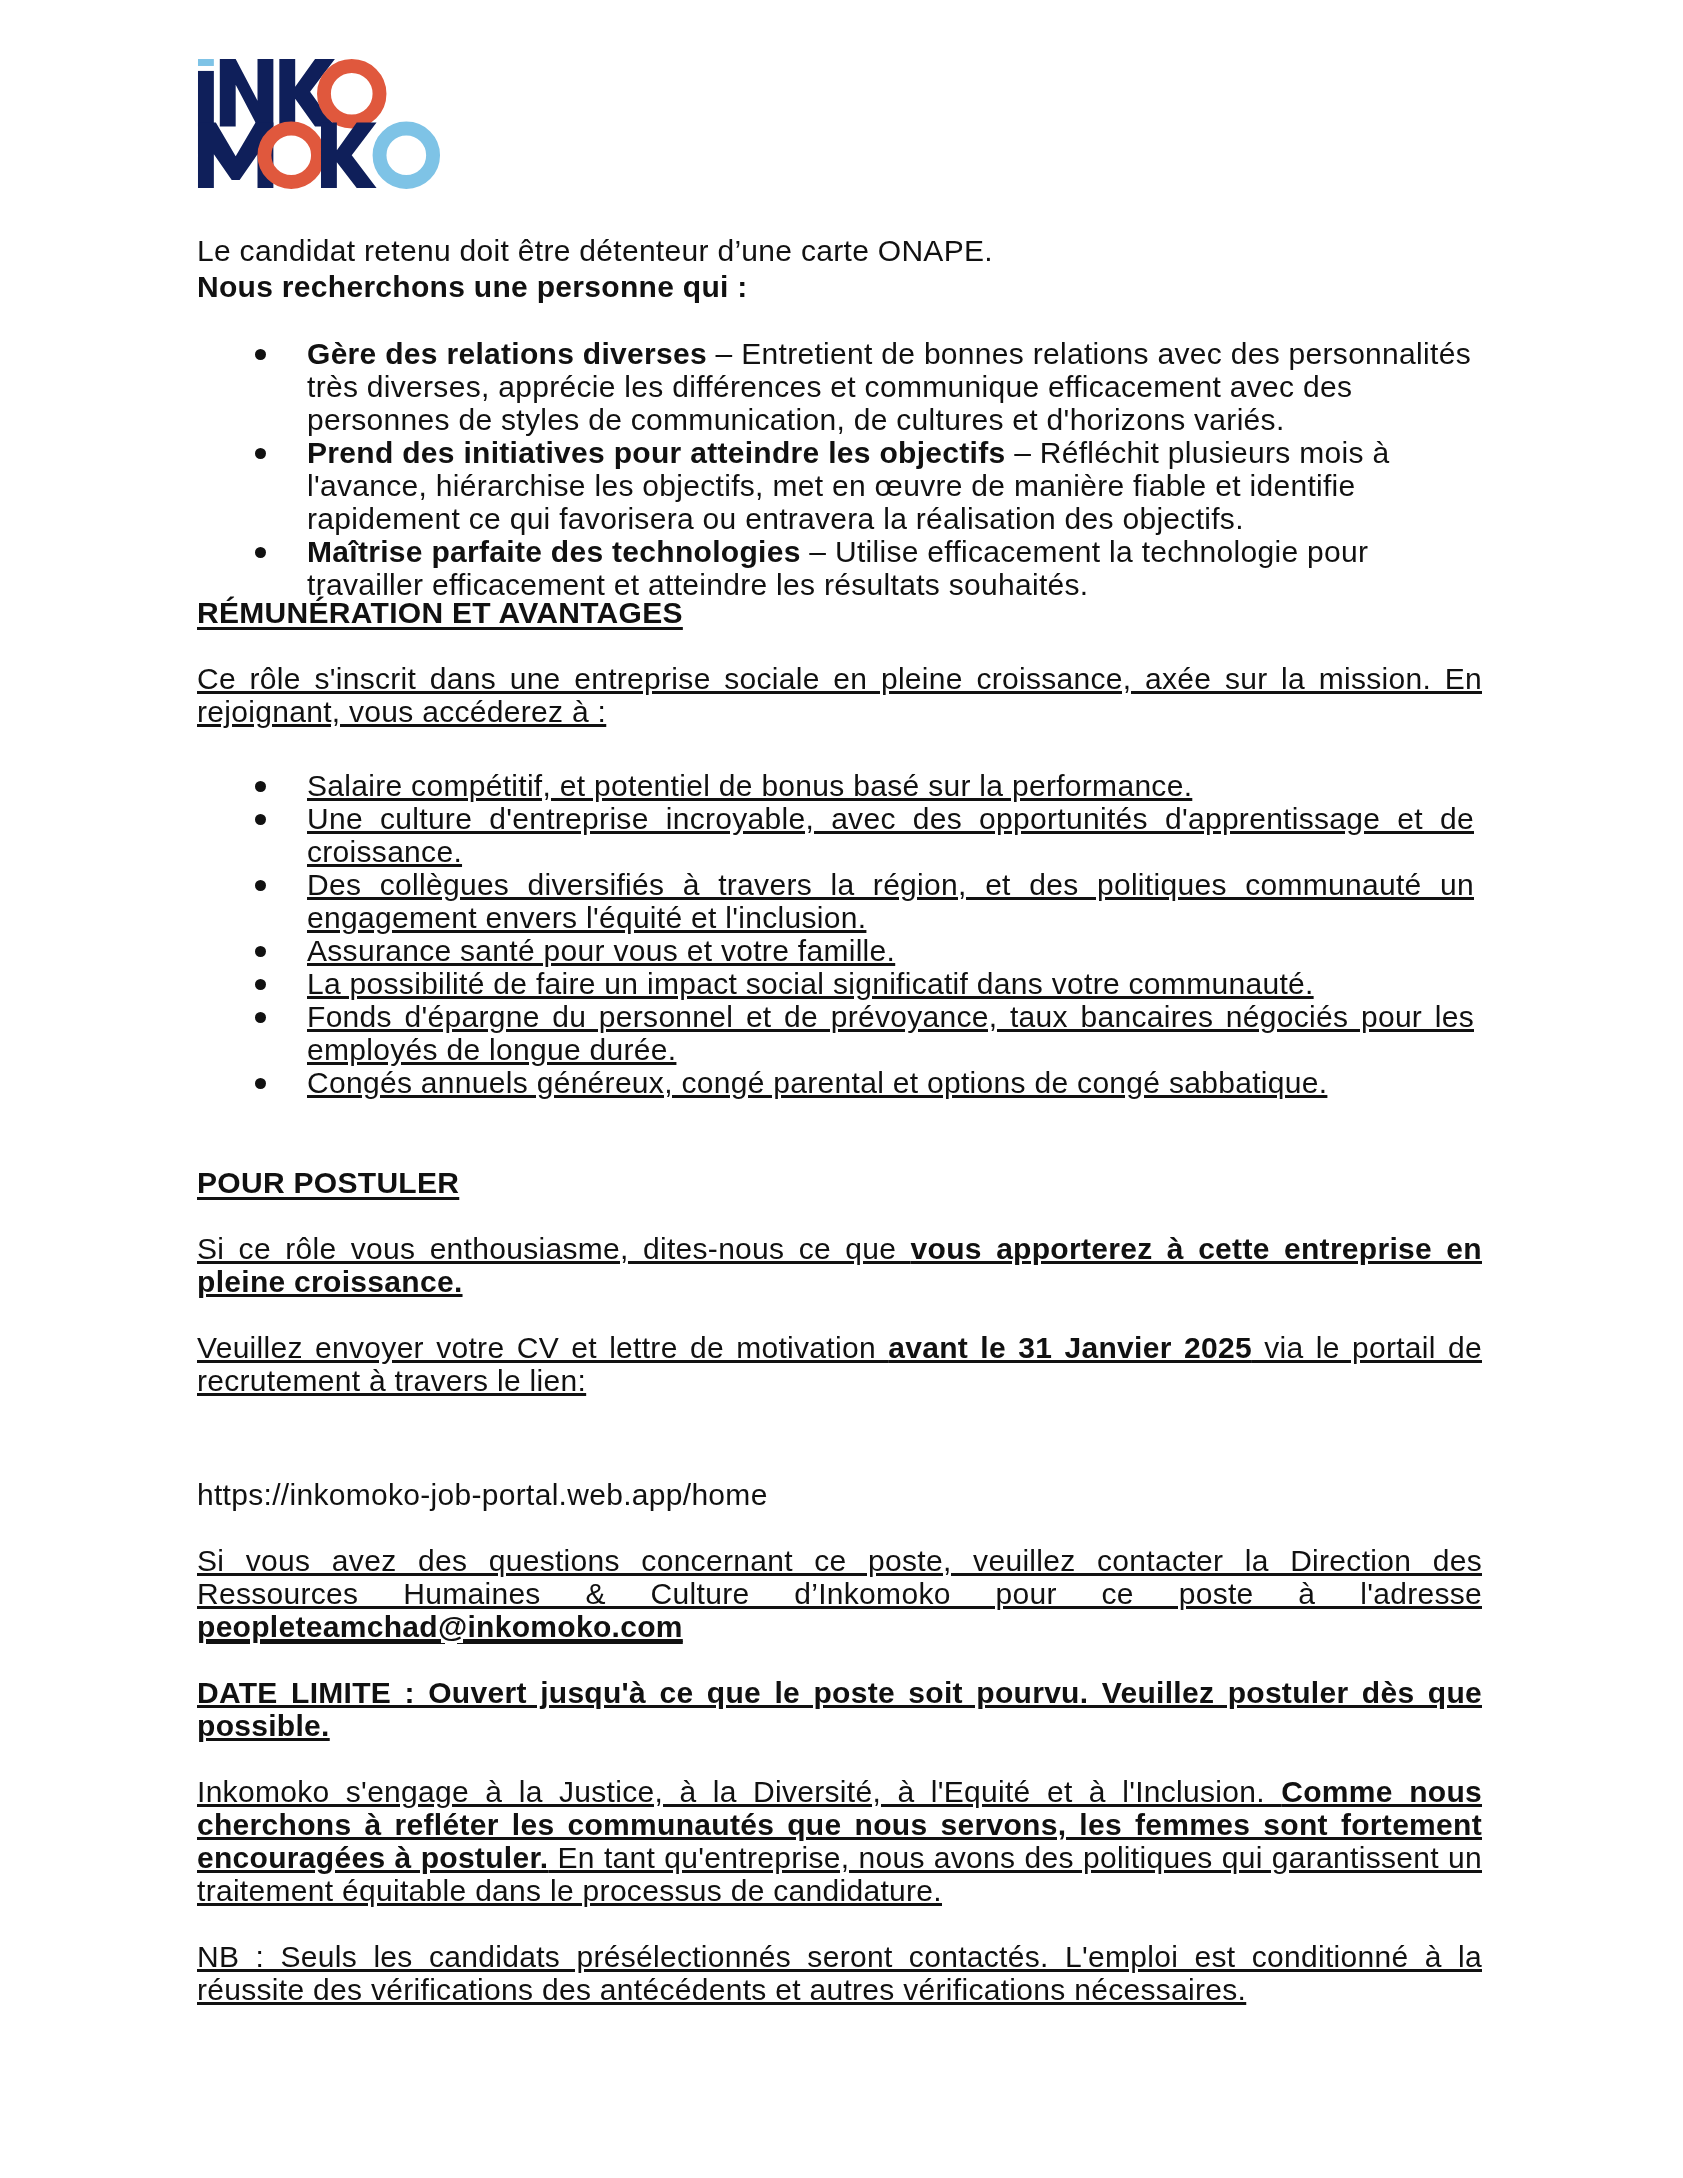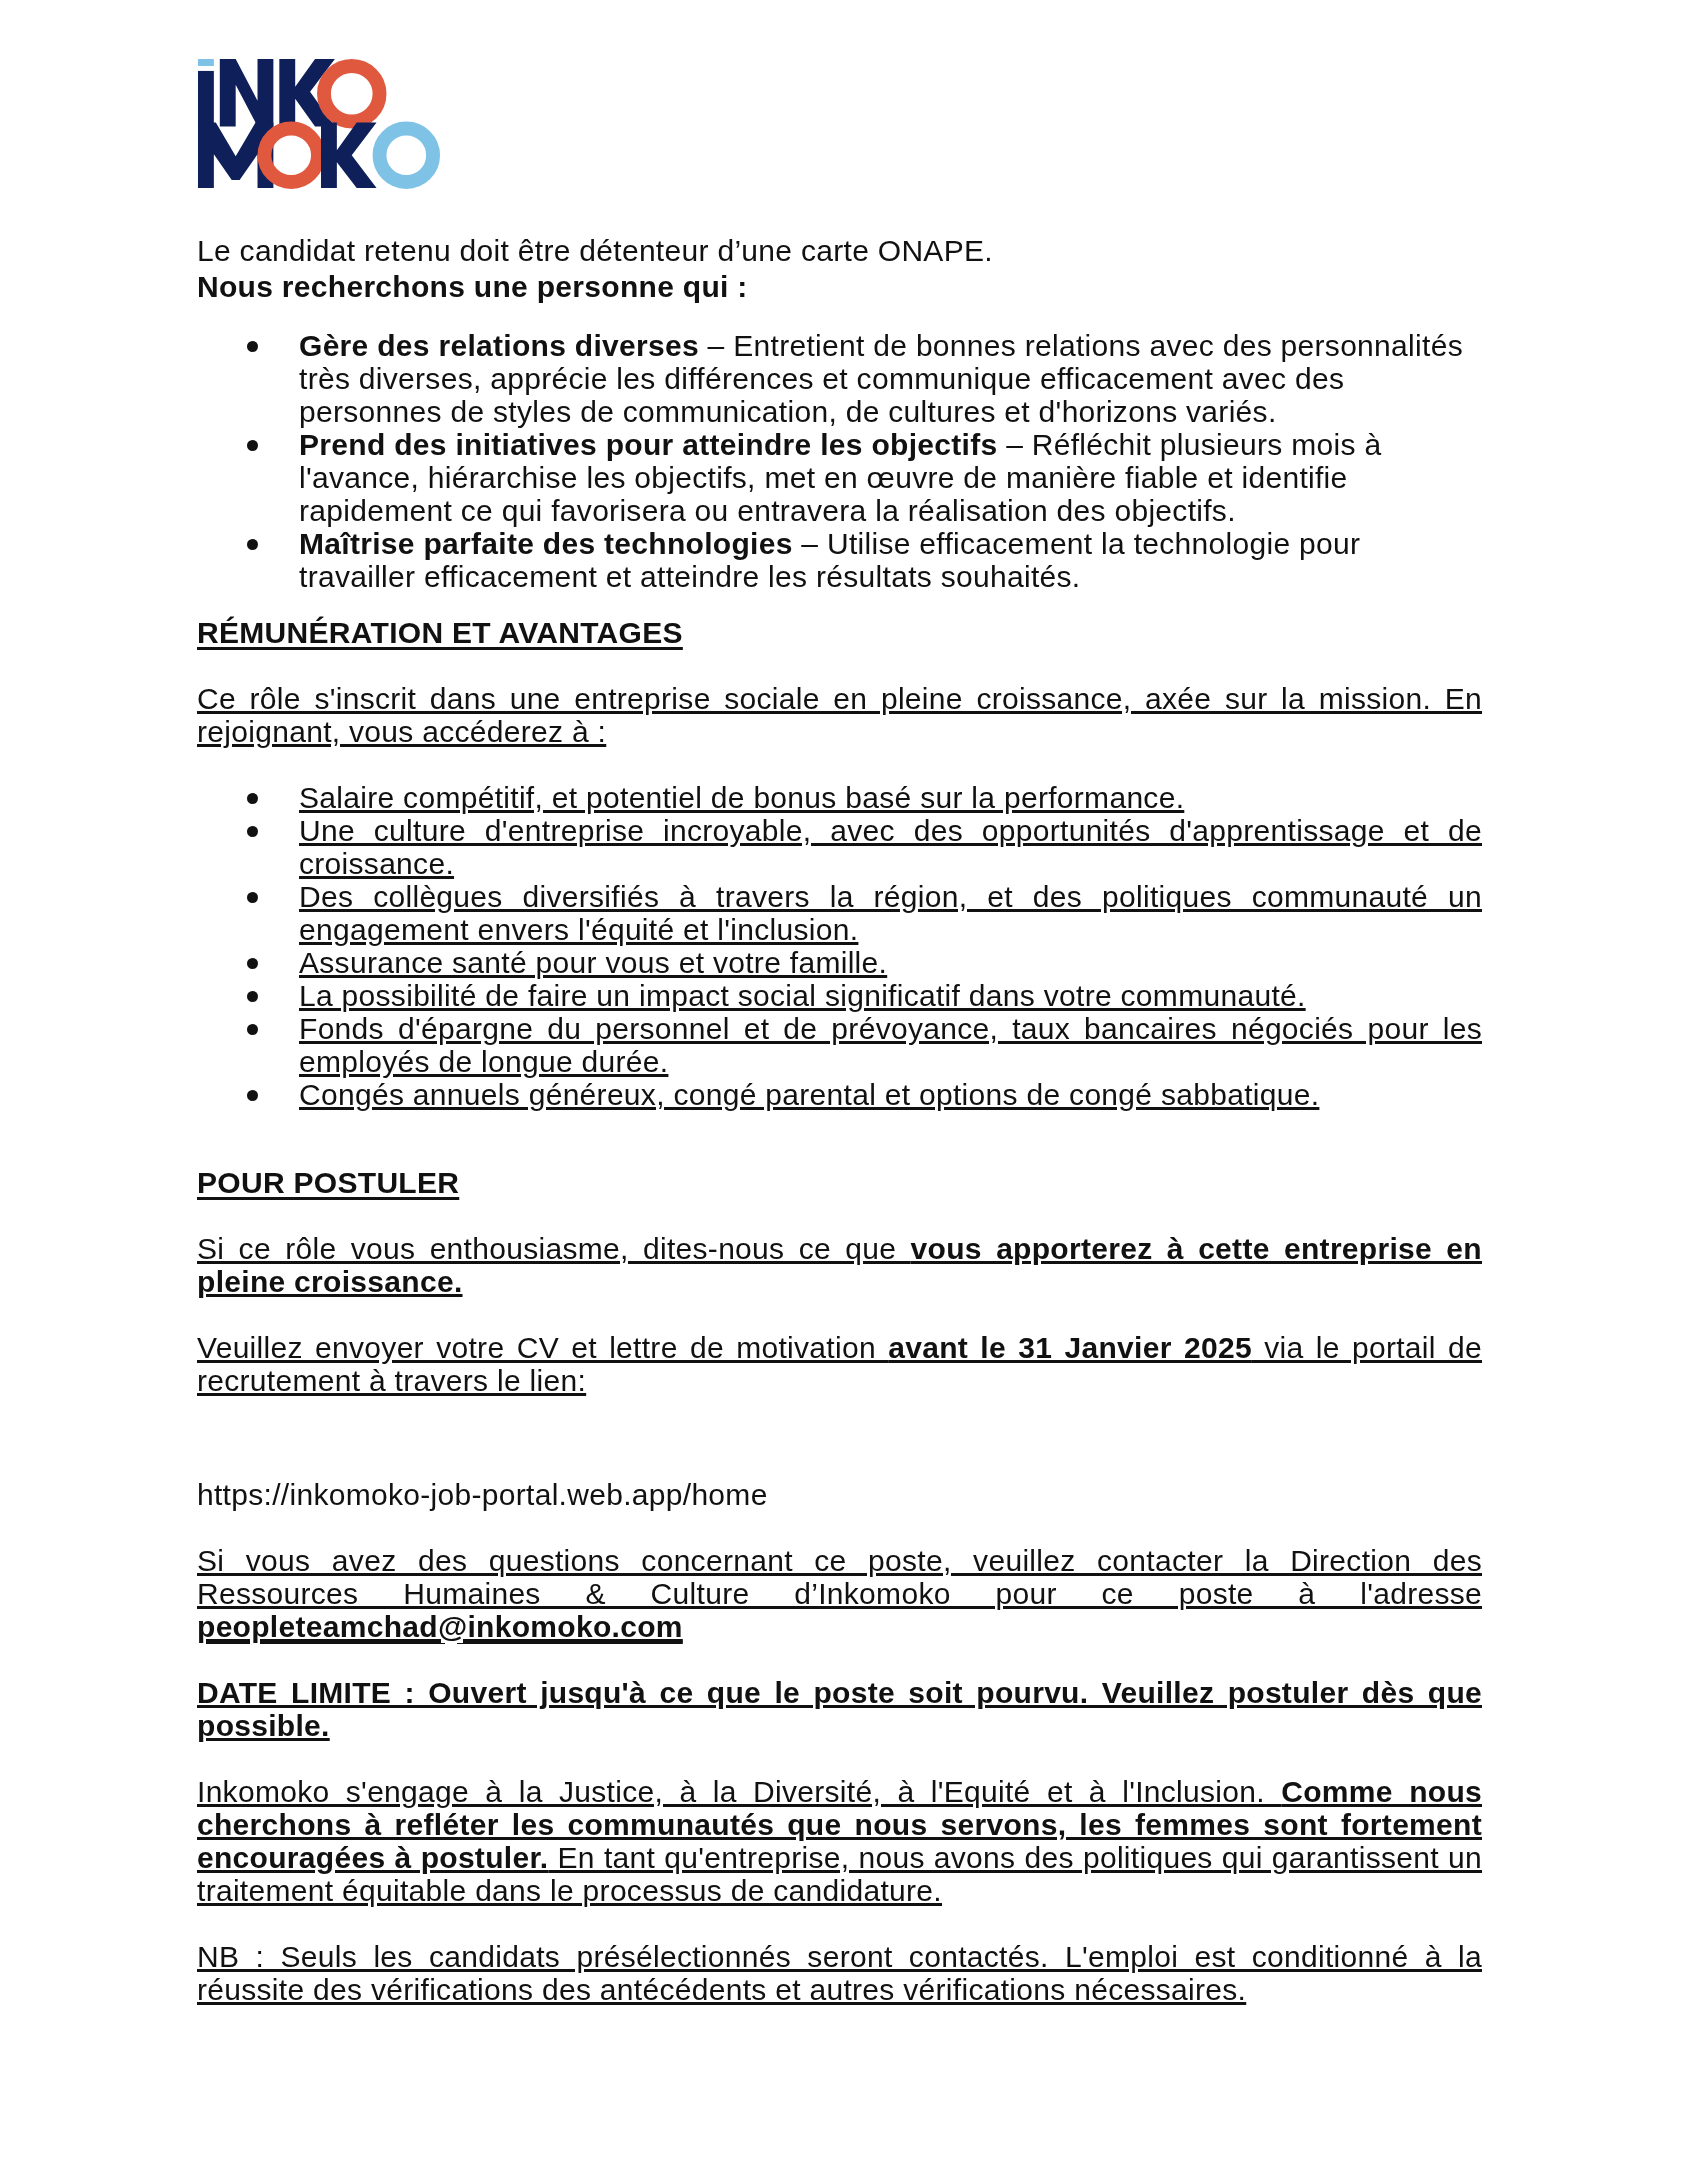--- a/index.html
+++ b/index.html
@@ -3,21 +3,21 @@
 <meta charset="utf-8">
 <style>
   html, body { margin: 0; padding: 0; background: #ffffff; }
   body { width: 1683px; height: 2178px; position: relative; overflow: hidden;
          font-family: "Liberation Sans", sans-serif; color: #111111; }
   .logo { position: absolute; left: 196px; top: 57px; width: 248px; height: 133px; }
   .blk { position: absolute; left: 197px; width: 1285px; font-size: 30px; line-height: 33px; letter-spacing: 0.3px; }
   .just { text-align: justify; text-align-last: left; text-decoration: underline; }
   .b { font-weight: bold; }
   .h { font-weight: bold; text-decoration: underline; text-underline-offset: 4px; }
-  ul.bul { list-style: none; margin: 0; padding: 0; }
+  ul.bul { list-style: none; margin: 8px; padding: 0; }
   ul.bul li { position: relative; padding-left: 102px; }
   ul.bul li .dot { position: absolute; left: 50px; top: 12px; width: 11px; height: 11px; border-radius: 50%; background: #111; }
   a.mail { color: #111; font-weight: bold; text-decoration: underline; text-underline-offset: 4px; }
   .url { color: #111; margin-top: 48px; }
 </style>
 </head>
 <body>
 
 <svg class="logo" viewBox="0 0 250 134">
 
@@ -51,21 +51,21 @@
     </li>
     <li>
       <span class="dot"></span><span class="b">Prend des initiatives pour atteindre les objectifs</span><span> – Réfléchit plusieurs mois à l'avance, hiérarchise les objectifs, met en œuvre de manière fiable et identifie rapidement ce qui favorisera ou entravera la réalisation des objectifs.</span>
     </li>
     <li>
       <span class="dot"></span><span class="b">Maîtrise parfaite des technologies</span><span>  – Utilise efficacement la technologie pour travailler efficacement et atteindre les résultats souhaités.</span>
     </li>
   </ul>
 </div>
 
-<div class="blk" style="top:616px;">
+<div class="blk" style="top:596px;">
   <div class="h">RÉMUNÉRATION ET AVANTAGES</div>
   <div style="height:33px;"></div>
   <div class="just">Ce rôle s'inscrit dans une entreprise sociale en pleine croissance, axée sur la mission. En rejoignant, vous accéderez à :</div>
   <div style="height:33px;"></div>
   <ul class="bul just">
     <li><span class="dot"></span><span>Salaire compétitif, et potentiel de bonus basé sur la performance.</span></li>
     <li><span class="dot"></span><span>Une culture d'entreprise incroyable, avec des opportunités d'apprentissage et de croissance.</span></li>
     <li><span class="dot"></span><span>Des collègues diversifiés à travers la région, et des politiques communauté un engagement envers l'équité et l'inclusion.</span></li>
     <li><span class="dot"></span><span>Assurance santé pour vous et votre famille.</span></li>
     <li><span class="dot"></span><span>La possibilité de faire un impact social significatif dans votre communauté.</span></li>

